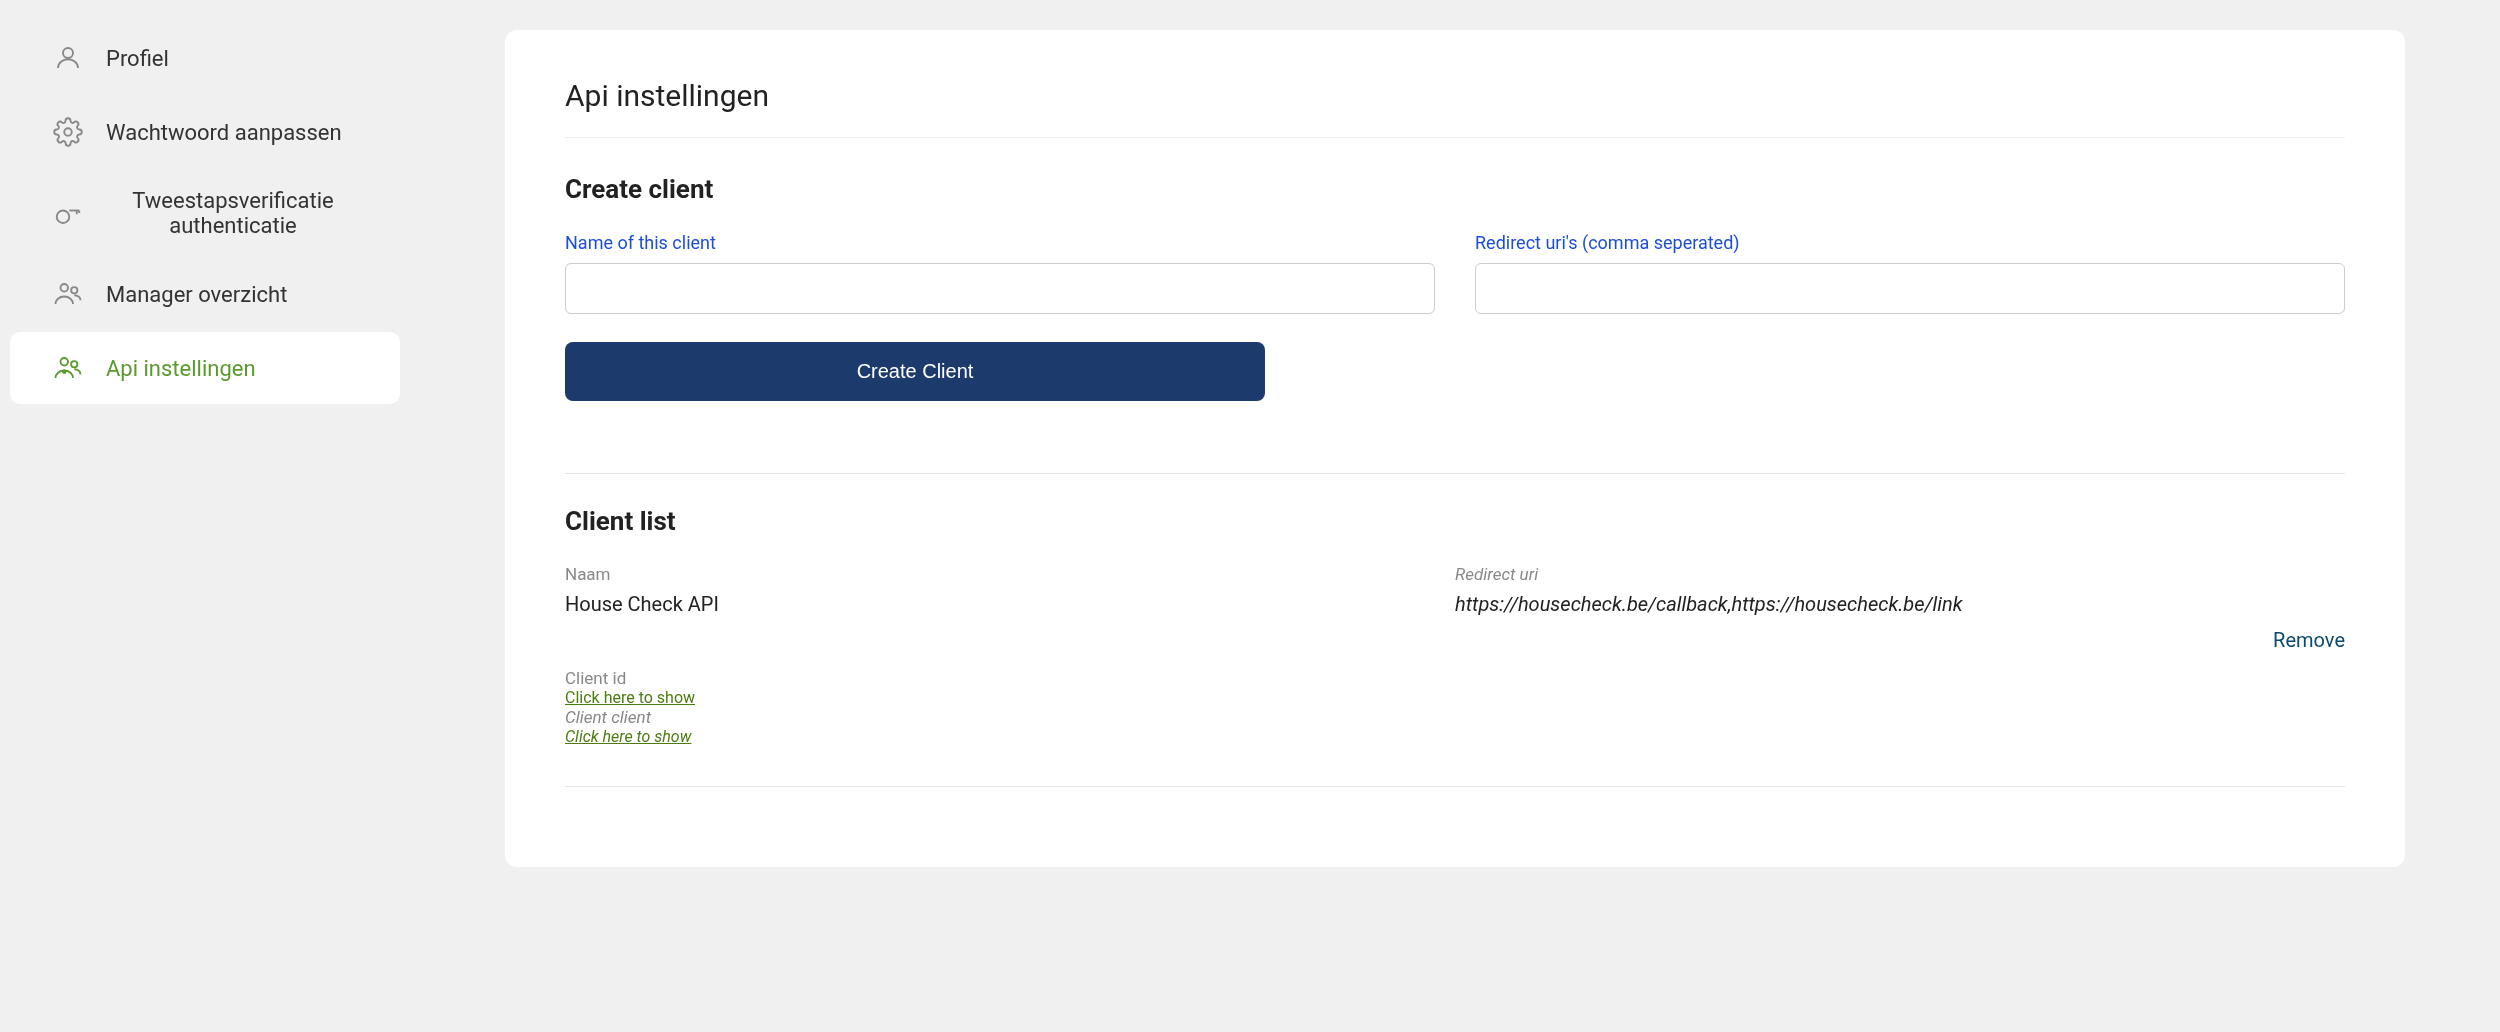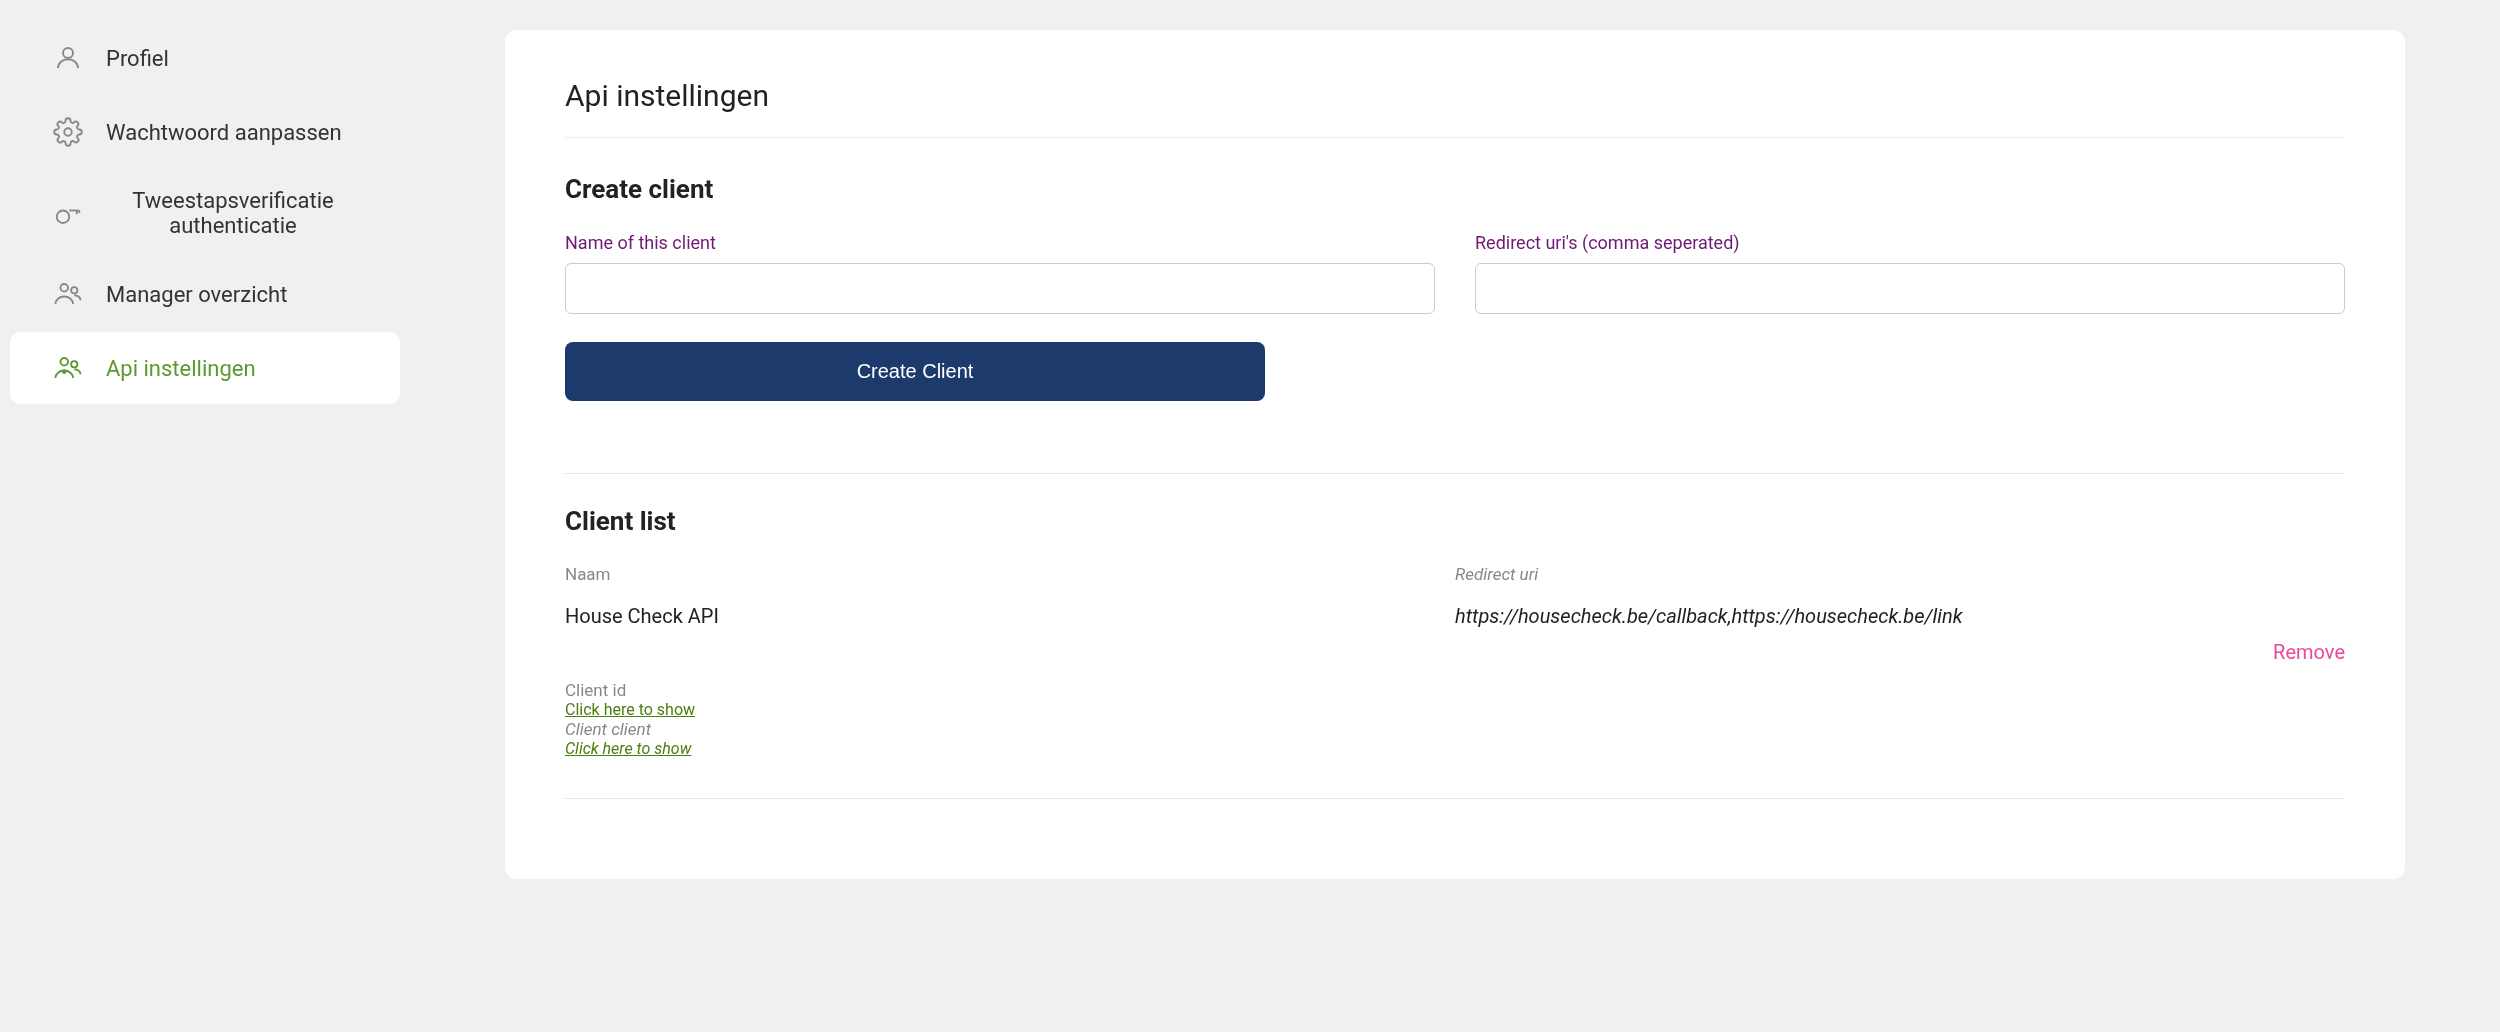--- a/index.html
+++ b/index.html
@@ -102,21 +102,21 @@
 
     .form-group {
       flex: 1;
       display: flex;
       flex-direction: column;
       gap: 10px;
     }
 
     .form-label {
       font-size: 18px;
-      color: #701a75;
+      color: #1d4ed8;
     }
 
     .form-input {
       border: 1px solid #ccc;
       border-radius: 6px;
       padding: 14px 16px;
       font-size: 18px;
       outline: none;
       width: 100%;
     }
@@ -157,21 +157,21 @@
       color: #888;
       margin-bottom: 4px;
     }
 
     .col-value {
       font-size: 20px;
       color: #222;
     }
 
     .remove-link {
-      color: #ec4899;
+      color: #0c4a6e;
       font-size: 20px;
       cursor: pointer;
       text-decoration: none;
       text-align: right;
       display: block;
       margin-top: 4px;
     }
 
     .show-link {
       color: #4d7c0f;
@@ -268,21 +268,21 @@
       </div>
 
       <button class="create-btn">Create Client</button>
     </div>
 
     <hr class="divider">
 
     <div class="client-list-section">
       <h2 class="section-title">Client list</h2>
 
-      <div style="display:flex; margin-bottom:20px;">
+      <div style="display:flex; margin-bottom:8px;">
         <div class="col-name">
           <span class="col-label">Naam</span>
         </div>
         <div class="col-redirect">
           <span class="col-label">Redirect uri</span>
         </div>
       </div>
 
       <div>
 

